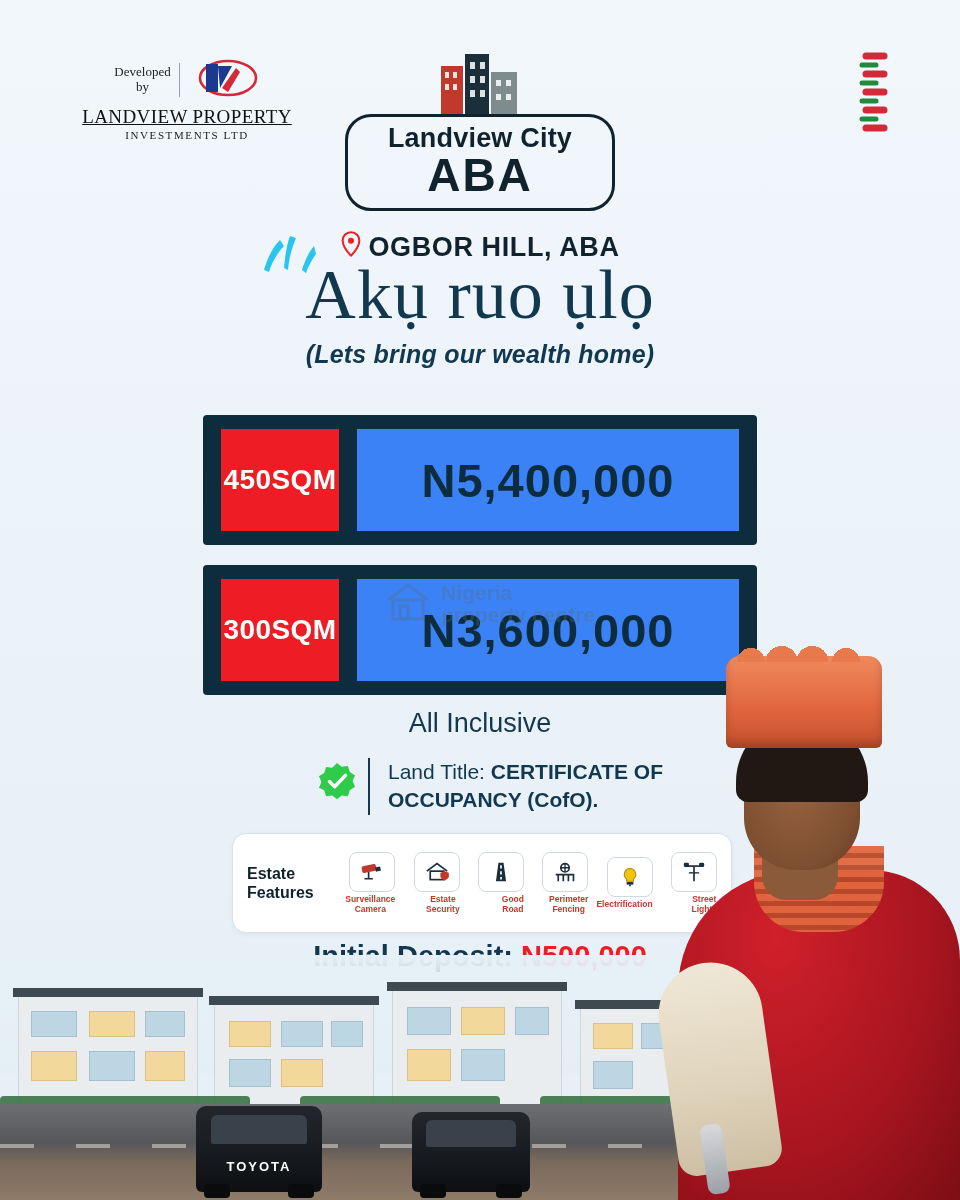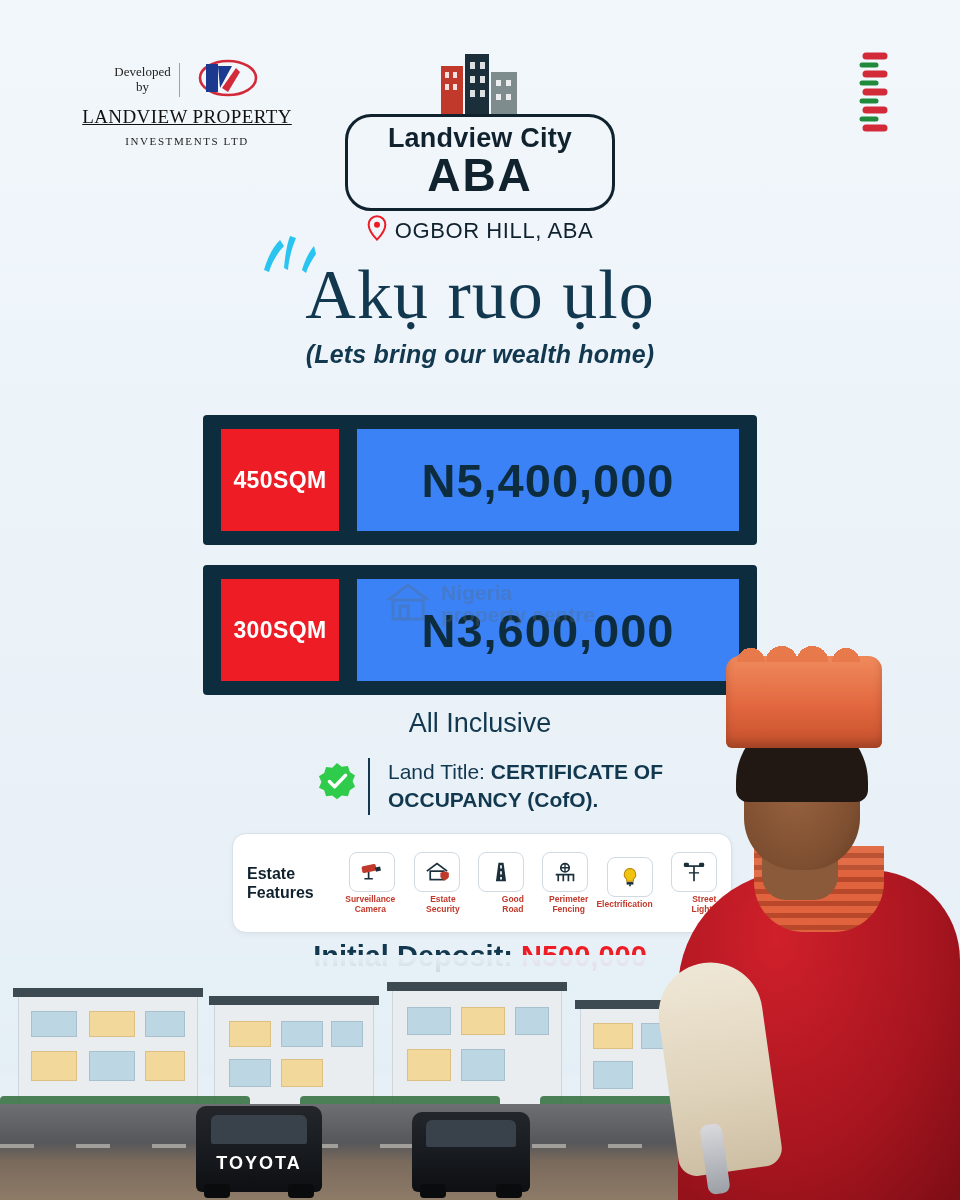--- a/index.html
+++ b/index.html
@@ -31,21 +31,21 @@
   .dev-divider { width: 1px; height: 34px; background: #9aa3ab; }
   .dev-logo { width: 72px; height: 44px; position: relative; }
   .company-name {
     font-family: "Liberation Serif", serif;
     font-size: 19px; letter-spacing: .4px; color: #111; margin-top: 4px;
     white-space: nowrap;
     text-decoration: underline;
   }
   .company-sub {
     font-family: "Liberation Serif", serif;
-    font-size: 11px; letter-spacing: 1.6px; color: #222; margin-top: 7px;
+    font-size: 11px; letter-spacing: 1.6px; color: #222; margin-top: 1px;
   }
 
   .corner-motif { position: absolute; right: 58px; top: 50px; width: 48px; height: 92px; }
 
   
   .brand { position: absolute; left: 0; right: 0; top: 52px; text-align: center; }
   .brand-building { height: 60px; margin-bottom: 2px; }
   .brand-box {
     display: inline-block;
     border: 3px solid #10222e;
@@ -53,23 +53,23 @@
     padding: 6px 40px 10px;
   }
   .brand-city {
     font-size: 27px; font-weight: bold; color: #10222e; letter-spacing: .2px;
   }
   .brand-aba {
     font-size: 46px; font-weight: bold; color: #10222e; letter-spacing: 2px;
     line-height: 1.0; margin-top: -2px;
   }
   .brand-loc {
-    margin-top: 4px;
+    margin-top: 20px;
     display: flex; align-items: center; justify-content: center; gap: 8px;
-    font-size: 22px; font-weight: normal; color: #10222e; letter-spacing: .6px;
+    font-size: 27px; font-weight: bold; color: #10222e; letter-spacing: .6px;
   }
 
   
   .slogan-wrap { position: absolute; left: 0; right: 0; top: 258px; text-align: center; }
   .spark { position: absolute; left: 258px; top: -28px; width: 60px; height: 48px; }
   .slogan {
     font-family: "Liberation Serif", serif;
     font-size: 70px; color: #12384f; letter-spacing: 1px; line-height: 1.05;
   }
   .slogan-sub {
@@ -82,21 +82,21 @@
     position: absolute; left: 203px; width: 554px; height: 130px;
     background: #0d2c3e; border-radius: 4px;
     display: flex; align-items: center; padding: 14px 18px; gap: 18px;
   }
   .price-row.r1 { top: 415px; }
   .price-row.r2 { top: 565px; }
   .sqm {
     width: 118px; height: 100%;
     background: #ee1c24; color: #fff;
     display: flex; align-items: center; justify-content: center;
-    font-size: 23px; font-weight: bold; letter-spacing: .4px;
+    font-size: 28px; font-weight: bold; letter-spacing: .4px;
   }
   .amount {
     flex: 1; height: 100%;
     background: #3b82f6; color: #0d2c3e;
     display: flex; align-items: center; justify-content: center;
     font-size: 47px; font-weight: bold; letter-spacing: 1px;
   }
 
   .all-inclusive {
     position: absolute; left: 0; right: 0; top: 708px; text-align: center;
@@ -177,21 +177,21 @@
     position: absolute; bottom: 8px;
     background: linear-gradient(180deg,#23262b 0%,#15181c 65%,#0d0f12 100%);
     border-radius: 10px 10px 6px 6px;
   }
   .car .glass {
     position: absolute; left: 12%; right: 12%; top: 10%; height: 34%;
     background: #39424b; border-radius: 6px 6px 2px 2px;
   }
   .car .brand-tag {
     position: absolute; left: 0; right: 0; bottom: 18px; text-align: center;
-    color: #fff; font-size: 18px; font-weight: bold; letter-spacing: 2px;
+    color: #fff; font-size: 13px; font-weight: bold; letter-spacing: 2px;
   }
   .tyre { position: absolute; bottom: -6px; width: 26px; height: 14px; background: #0a0b0d; border-radius: 4px; }
 
   
   .model { position: absolute; right: 0; bottom: 0; width: 290px; height: 560px; }
   .model .dress {
     position: absolute; left: 8px; bottom: 0; width: 282px; height: 330px;
     background: radial-gradient(ellipse at 35% 20%, #d0202b 0%, #a7151f 60%, #7d0d15 100%);
     border-radius: 120px 90px 0 0;
   }

